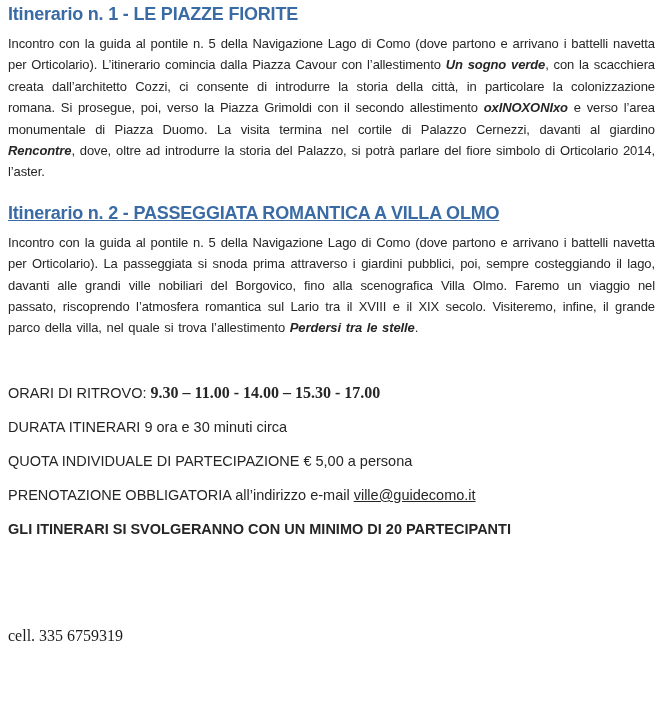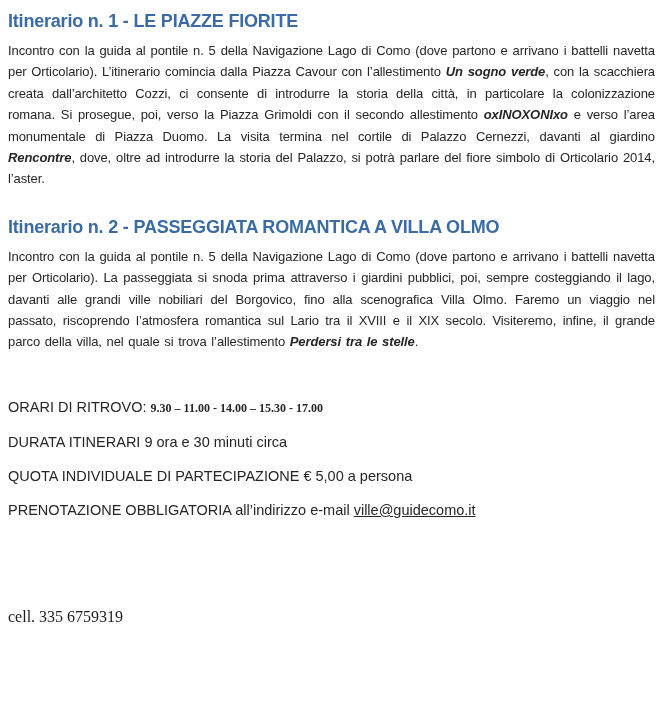--- a/index.html
+++ b/index.html
@@ -8,54 +8,55 @@
     background: #ffffff;
   }
   body {
     width: 663px;
     height: 706px;
     overflow: hidden;
     font-family: "Liberation Sans", sans-serif;
     color: #212121;
   }
   .doc {
-    padding: 10px 8px 0 8px;
+    padding: 3px 8px 0 8px;
     width: 647px;
   }
   .section-heading {
     font-size: 18px;
     font-weight: bold;
     color: #3a6ba5;
     margin: 0 0 7px 0;
     line-height: 23px;
     letter-spacing: -0.2px;
   }
   .section + .section .section-heading {
-    margin-top: 26px;
+    margin-top: 19px;
+    text-decoration: underline;
   }
   .body-para {
     margin: 0;
     font-size: 13px;
     line-height: 21.4px;
     text-align: justify;
     letter-spacing: -0.1px;
     word-spacing: 1.2px;
     color: #262626;
   }
   .run-bi {
     font-weight: bold;
     font-style: italic;
   }
   .run-bold {
     font-weight: bold;
   }
   .run-bold-serif {
     font-family: "Liberation Serif", serif;
     font-weight: bold;
-    font-size: 12px;
+    font-size: 16px;
   }
   .run-email-link {
     text-decoration: underline;
     cursor: pointer;
   }
   .details {
     margin-top: 44px;
   }
   .detail-line {
     font-size: 14.5px;
@@ -85,19 +86,20 @@
   <div class="section">
     <h1 class="section-heading">Itinerario n. 2 - PASSEGGIATA ROMANTICA A VILLA OLMO</h1>
     <p class="body-para"><span class="run-plain">Incontro con la guida al pontile n. 5 della Navigazione Lago di Como (dove partono e arrivano i battelli navetta per Orticolario). La passeggiata si snoda prima attraverso i giardini pubblici, poi, sempre costeggiando il lago, davanti alle grandi ville nobiliari del Borgovico, fino alla scenografica Villa Olmo. Faremo un viaggio nel passato, riscoprendo l’atmosfera romantica sul Lario tra il XVIII e il XIX secolo. Visiteremo, infine, il grande parco della villa, nel quale si trova l’allestimento </span><span class="run-bi">Perdersi tra le stelle</span><span class="run-plain">.</span></p>
   </div>
 
   <div class="details">
     <div class="detail-line"><span class="run-plain">ORARI DI RITROVO: </span><span class="run-bold-serif">9.30 – 11.00 - 14.00 – 15.30 - 17.00</span></div>
     <div class="detail-line"><span class="run-plain">DURATA ITINERARI 9 ora e 30 minuti circa</span></div>
     <div class="detail-line"><span class="run-plain">QUOTA INDIVIDUALE DI PARTECIPAZIONE € 5,00 a persona</span></div>
     <div class="detail-line"><span class="run-plain">PRENOTAZIONE OBBLIGATORIA all’indirizzo e-mail </span><span class="run-email-link">ville@guidecomo.it</span></div>
+    <div class="detail-line"><span class="run-bold">GLI ITINERARI SI SVOLGERANNO CON UN MINIMO DI 20 PARTECIPANTI</span></div>
   </div>
 
   <div class="footer">
     <div>cell. 335 6759319</div>
   </div>
 
 </div>
 
 </body></html>

